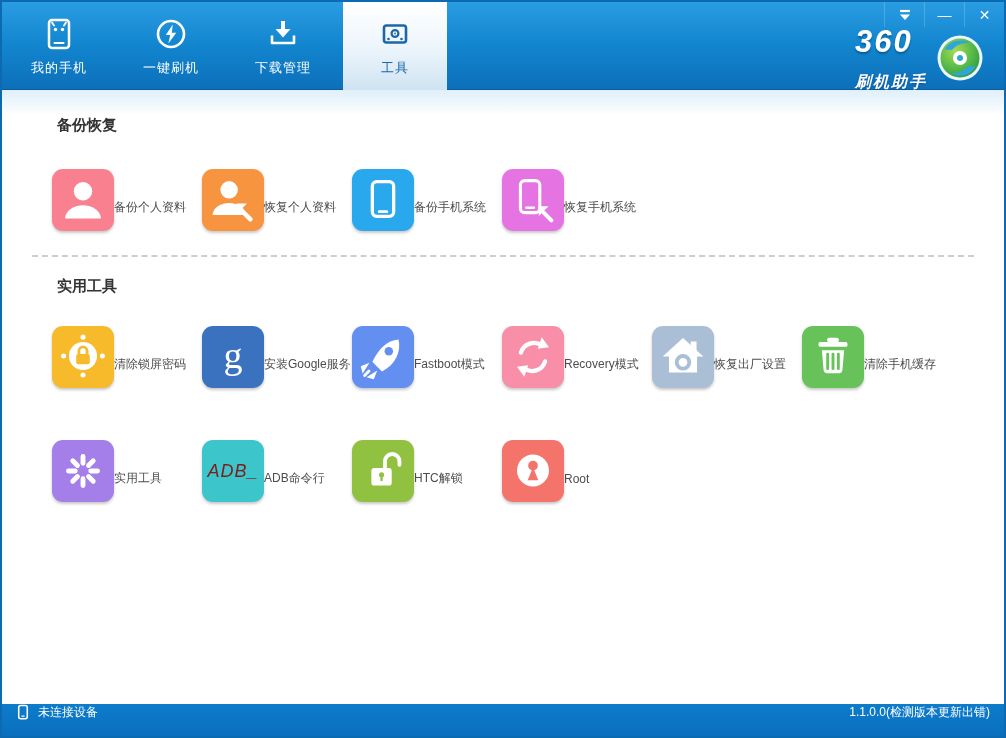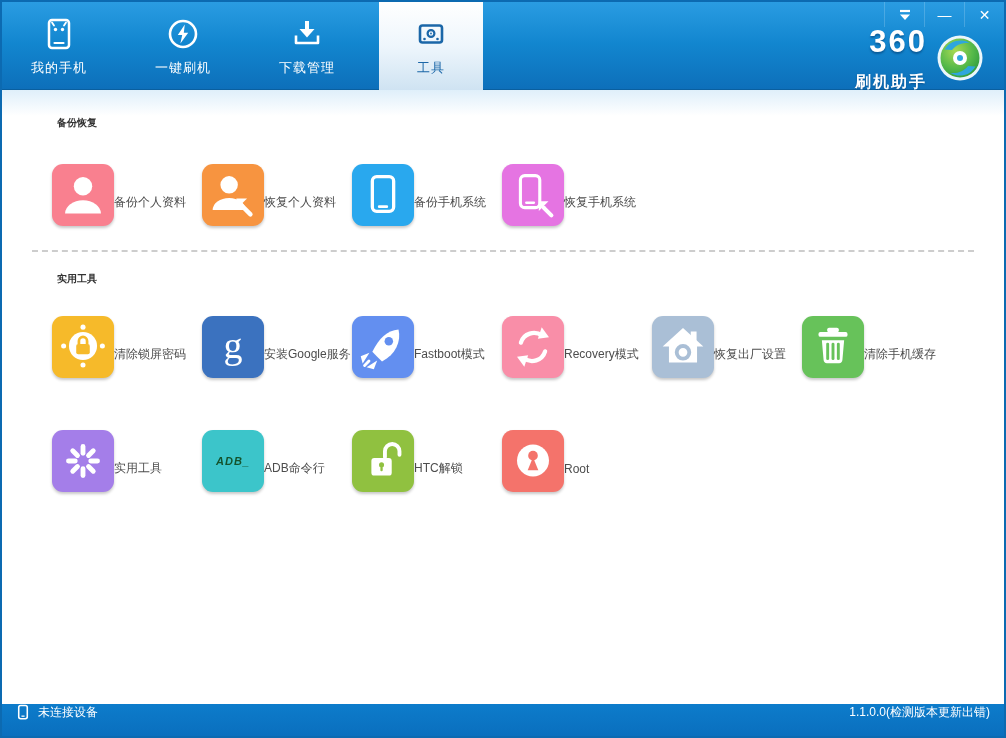--- a/index.html
+++ b/index.html
@@ -12,69 +12,69 @@
   .window {
     position:relative; width:1006px; height:738px; overflow:hidden;
     border:2px solid #0c6ab1; background:#fff;
   }
   
   .header {
     position:absolute; top:0; left:0; right:0; height:88px;
     background:linear-gradient(180deg,#2a9ce2 0%,#1286cf 48%,#0d6fba 100%);
     border-bottom:1px solid #0a5f9f;
   }
-  .tabs { position:absolute; left:5px; top:0; height:88px; display:flex; gap:20px; }
+  .tabs { position:absolute; left:5px; top:0; height:88px; display:flex; gap:8px; }
   .tab {
     width:104px; height:88px; display:flex; flex-direction:column;
     align-items:center; justify-content:center; gap:7px;
     color:#fff; cursor:pointer;
   }
   .tab .navicon { width:36px; height:36px; display:block; }
   .tab-label { font-size:13px; letter-spacing:1px; }
   .tab.active {
     background:linear-gradient(180deg,#ffffff 0%,#eef6fc 50%,#cfe3f2 100%);
     color:#1b67a8;
   }
   
   .controls { position:absolute; top:0; right:0; display:flex; z-index:5; }
   .ctrl {
     width:40px; height:25px; display:flex; align-items:center; justify-content:center;
     color:#fff; font-size:14px; cursor:pointer; border-left:1px solid rgba(255,255,255,.18);
   }
   .ctrl svg { display:block; }
   
   .brand { position:absolute; right:20px; top:24px; display:flex; align-items:center; gap:9px; color:#fff; }
-  .brand-text { line-height:1; font-weight:bold; text-align:right; }
+  .brand-text { line-height:1; font-weight:bold; font-style:italic; text-align:left; }
   .brand-360 { font-size:31px; letter-spacing:2px; text-shadow:0 2px 2px rgba(0,45,90,.45); }
   .brand-sub { font-size:16px; margin-top:17px; letter-spacing:2px; text-shadow:0 1px 2px rgba(0,45,90,.45); }
   .logo-circle { width:48px; height:48px; }
   
   .content {
     position:absolute; top:88px; left:0; right:0; bottom:32px;
     background:linear-gradient(180deg,#dfeffa 0px,#ffffff 26px);
     overflow:hidden;
   }
-  .section-title { font-size:10px; font-weight:bold; color:#333; margin-left:55px; }
+  .section-title { font-size:15px; font-weight:bold; color:#333; margin-left:55px; }
   .t1 { padding-top:26px; }
   .t2 { margin-top:20px; }
   .grid { display:flex; margin-left:50px; }
   .g1 { margin-top:34px; }
   .g2 { margin-top:30px; }
   .g3 { margin-top:52px; }
   .item { width:150px; display:flex; flex-direction:row; align-items:center; cursor:pointer; }
   .tile {
     width:62px; height:62px; border-radius:11px;
     display:flex; align-items:center; justify-content:center;
     box-shadow:0 2px 3px rgba(0,0,0,.22);
     background:#ccc; color:#ccc;
   }
   .tile svg { display:block; }
   .item-label { margin-top:15px; font-size:12px; color:#4d4d4d; }
   .glyph-g { font-family:"Liberation Serif","DejaVu Serif",serif; font-size:38px; color:#fff; line-height:1; margin-top:-4px; }
-  .glyph-adb { font-style:italic; font-weight:bold; font-size:11px; color:#14532d; letter-spacing:1px; }
+  .glyph-adb { font-style:italic; font-weight:normal; font-size:18px; color:#7f1d1d; letter-spacing:1px; }
   .divider { margin:24px 30px 0 30px; border-top:2px dashed #cdcdcd; }
   
   .statusbar {
     position:absolute; left:0; right:0; bottom:0; height:32px;
     background:linear-gradient(180deg,#0d7ccb,#0a6fbe);
     display:flex; align-items:flex-start; justify-content:space-between;
     padding:0 14px; color:#fff; font-size:12px;
   }
   .status-left { display:flex; align-items:center; gap:8px; }
 </style>

